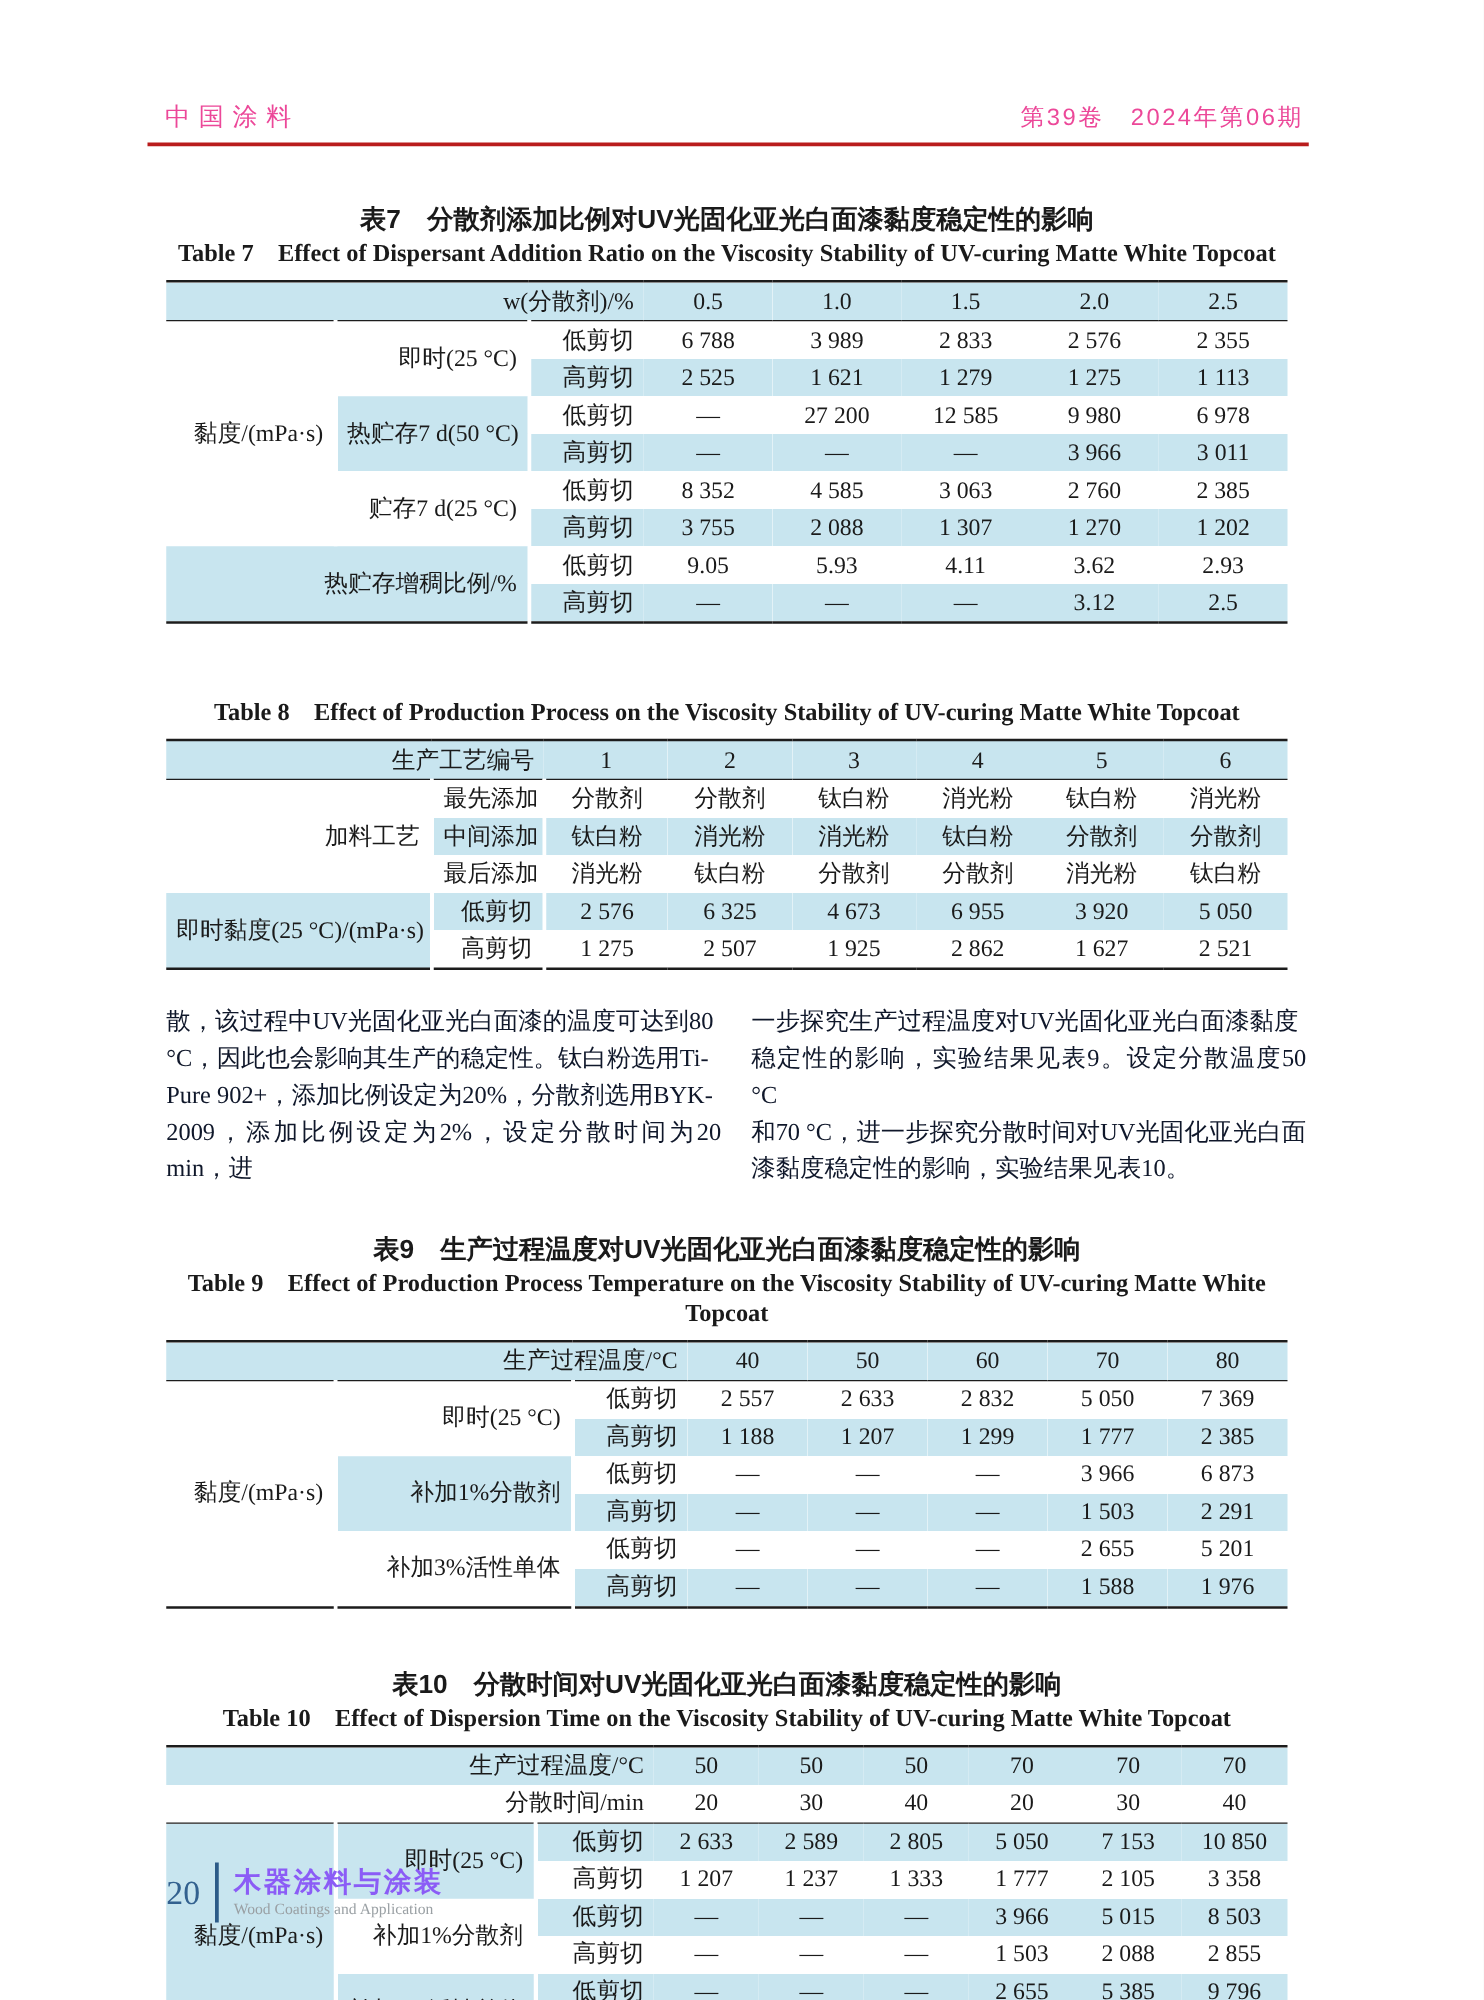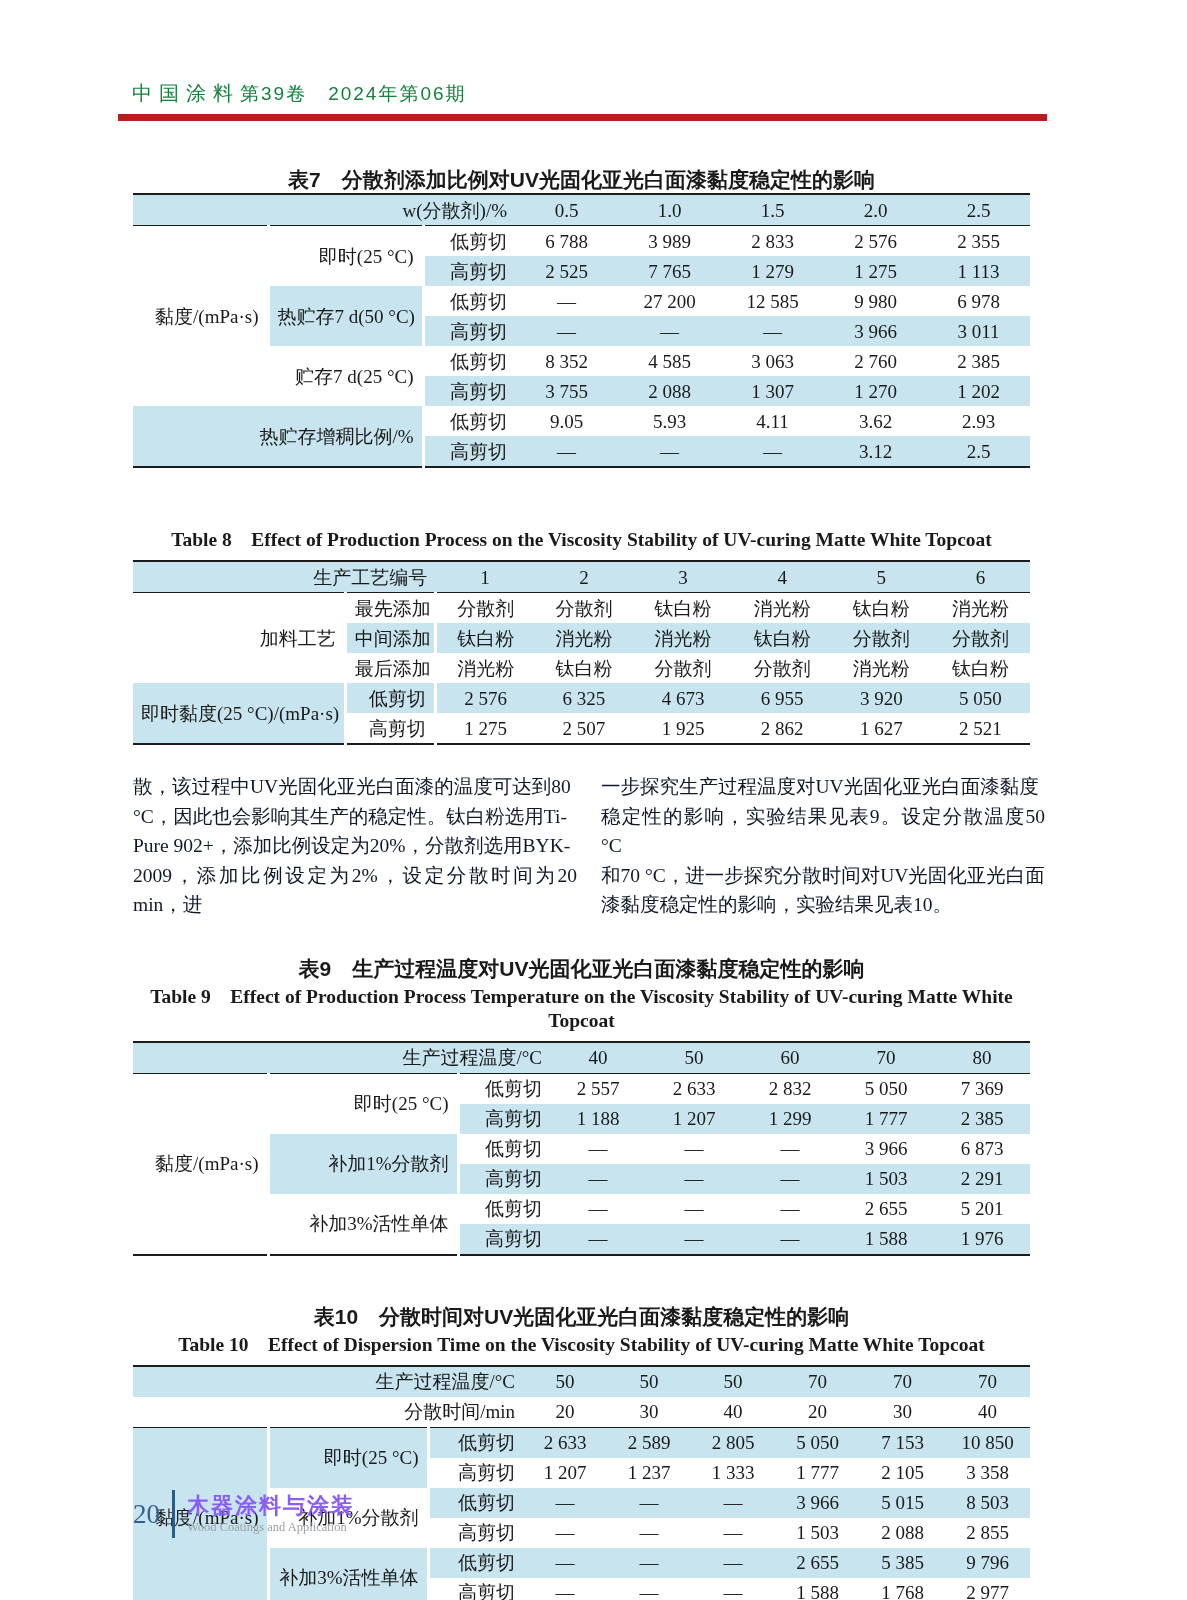--- a/index.html
+++ b/index.html
@@ -8,25 +8,25 @@
     position:relative;
     width:1187px;height:1600px;
     background:#ffffff;
     font-family:"Liberation Serif","DejaVu Serif",serif;
     color:#1a1a1a;
     overflow:hidden;
     margin:0 auto;
   }
   
   .runhead{
-    display:flex;align-items:flex-end;
+    display:flex;justify-content:space-between;align-items:flex-end;
     margin:80px 140px 0 118px;
     padding:0 4px 7px 14px;
-    border-bottom:7px solid #b91c1c;
-    color:#15803d;
+    border-bottom:3px solid #b91c1c;
+    color:#ec4899;
     font-family:"Liberation Sans","DejaVu Sans",sans-serif;
   }
   .runhead .jname{font-size:20px;letter-spacing:7px;}
   .runhead .jissue{font-size:19px;letter-spacing:2px;}
 
   .content{margin-left:133px;width:897px;}
 
   .tblock{margin-top:16px;}
   .title-zh{
     text-align:center;font-weight:700;font-size:21px;
@@ -96,20 +96,21 @@
     <span class="jname">中国涂料</span>
     <span class="jissue">第39卷　2024年第06期</span>
   </div>
 
   <div class="content">
 
     <div class="gap-m" style="height:30px"></div>
 
     <div class="tblock">
       <p class="title-zh">表7　分散剂添加比例对UV光固化亚光白面漆黏度稳定性的影响</p>
+      <p class="title-en">Table 7　Effect of Dispersant Addition Ratio on the Viscosity Stability of UV-curing Matte White Topcoat</p>
       <table class="jtbl">
         <colgroup>
           <col style="width:135px">
             <col style="width:155px">
             <col style="width:92px">
           <col style="width:103px">
             <col style="width:103px">
             <col style="width:103px">
             <col style="width:103px">
             <col style="width:103px">
@@ -129,21 +130,21 @@
               <td class="al">低剪切</td>
               <td>6 788</td>
               <td>3 989</td>
               <td>2 833</td>
               <td>2 576</td>
               <td>2 355</td>
             </tr>
             <tr class="blue">
               <td class="al">高剪切</td>
               <td>2 525</td>
-              <td>7 765</td>
+              <td>1 621</td>
               <td>1 279</td>
               <td>1 275</td>
               <td>1 113</td>
             </tr>
             <tr>
               <td rowspan="2" class="al bg gap">热贮存7 d(50 °C)</td>
               <td class="al">低剪切</td>
               <td>—</td>
               <td>27 200</td>
               <td>12 585</td>

